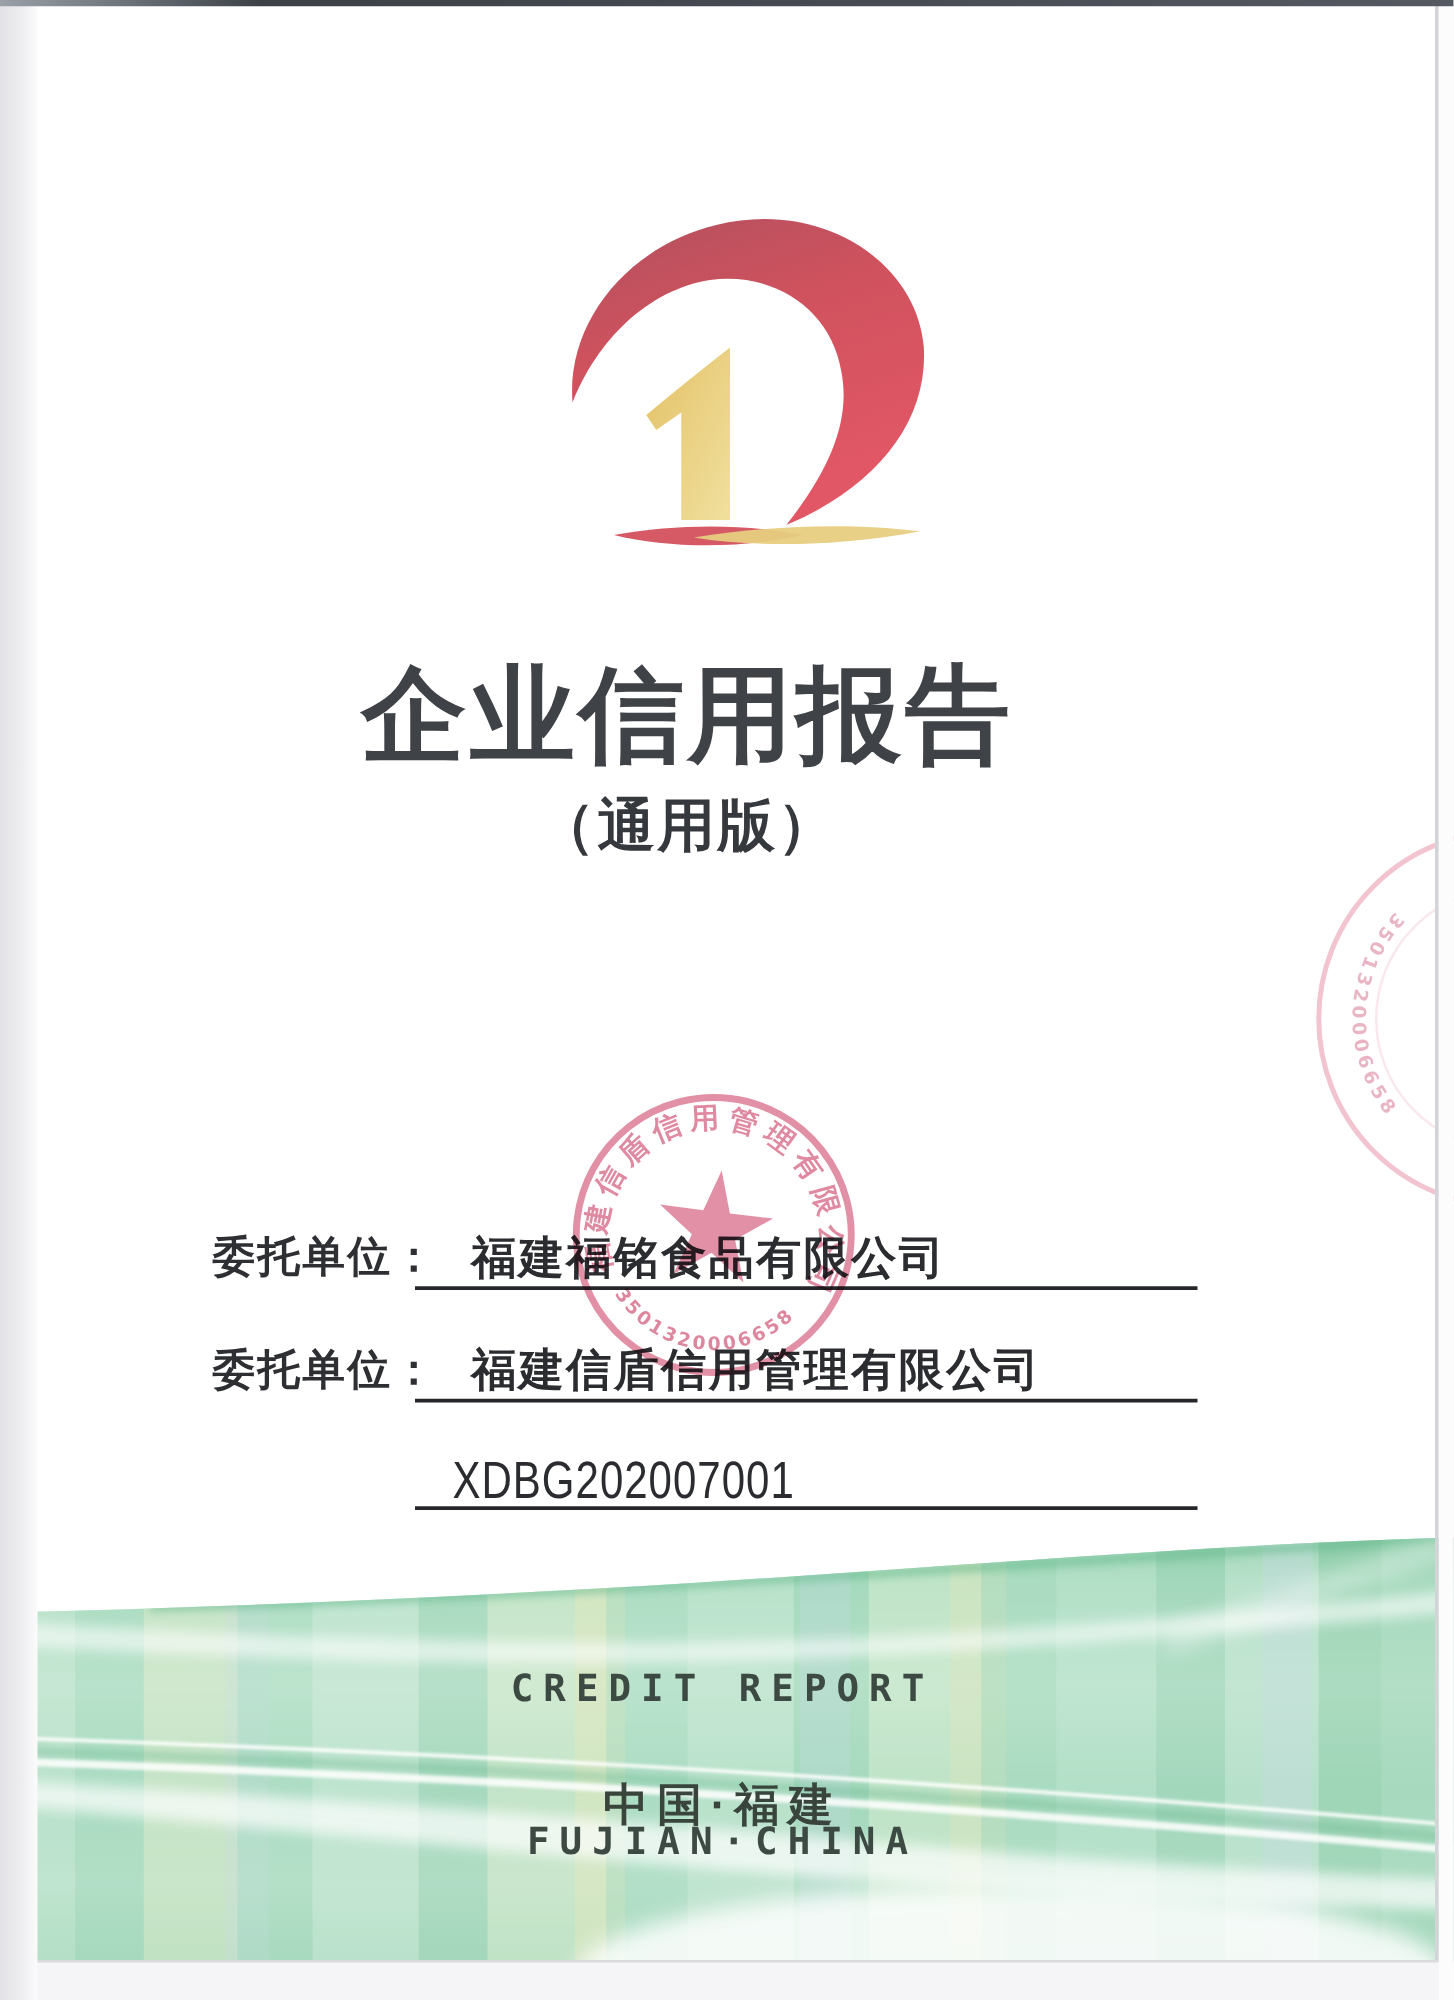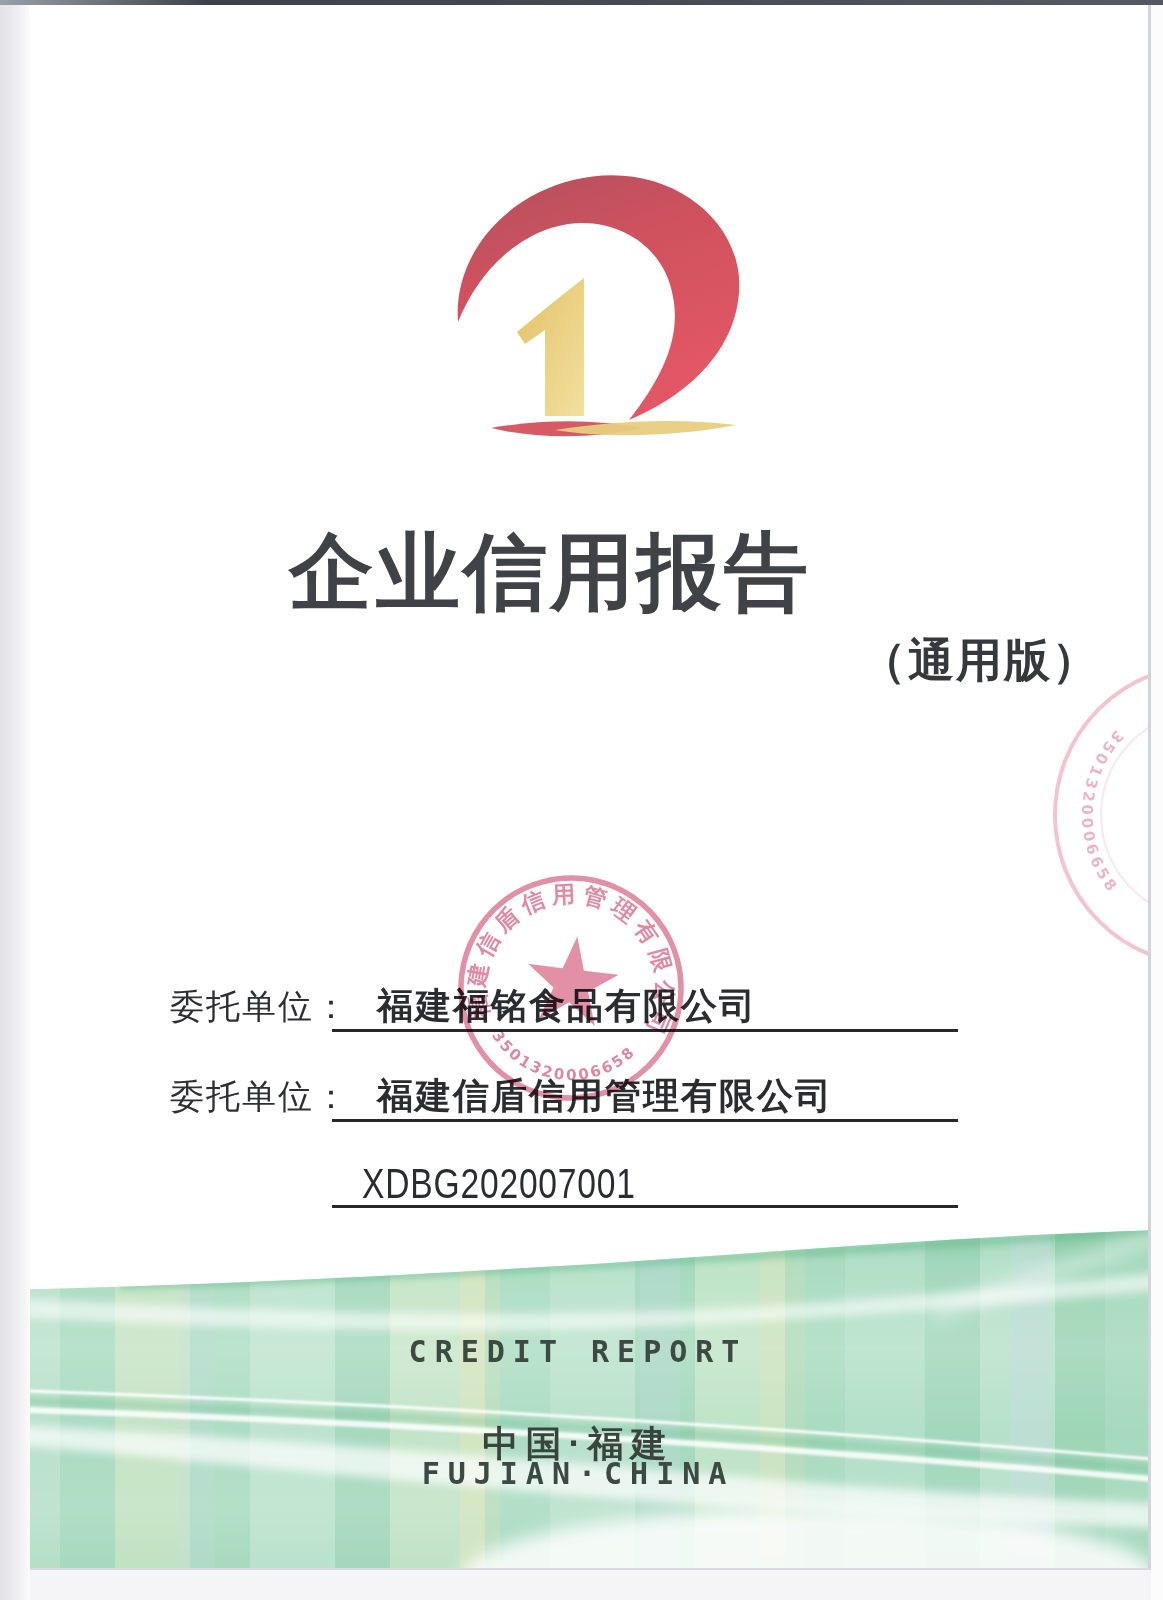--- a/index.html
+++ b/index.html
@@ -19,29 +19,29 @@
   .scan-right{left:1151px;top:5px;width:12px;height:1595px;background:#fcfcfd;}
   .scan-bottom{left:0;top:1568px;width:1163px;height:32px;
     background:#f5f5f7;border-top:2px solid #d9dadd;}
 
   
   .logo{left:433px;top:162px;width:312px;height:292px;}
 
   
   .page-title{left:0;top:516px;width:1100px;text-align:center;
     font-size:84px;font-weight:700;letter-spacing:3px;color:#3f4246;}
-  .page-subtitle{left:0;top:630px;width:1100px;text-align:right;
+  .page-subtitle{left:0;top:630px;width:1100px;text-align:center;
     font-size:46px;font-weight:600;letter-spacing:2px;color:#35383c;}
 
   
   .field-row{left:170px;width:788px;}
   .row-1{top:984px;height:46px;}
   .row-2{top:1074px;height:46px;}
   .row-3{top:1162px;height:44px;}
-  .f-label{position:absolute;left:0;top:0;font-size:34px;font-weight:400;
+  .f-label{position:absolute;left:0;top:0;font-size:34px;font-weight:700;
     color:#2e2f33;letter-spacing:2px;white-space:nowrap;line-height:44px;}
   .f-value{position:absolute;left:207px;top:0;font-size:36px;font-weight:600;
     color:#2b2c30;letter-spacing:2px;white-space:nowrap;line-height:44px;}
   .f-value-code{position:absolute;left:192px;top:0;font-size:42px;font-weight:500;
     color:#2b2c30;letter-spacing:1px;line-height:44px;
     transform:scaleX(.8);transform-origin:left center;}
   .f-underline{position:absolute;left:162px;right:0;bottom:-2px;
     border-bottom:3px solid #27272b;}
 
   

